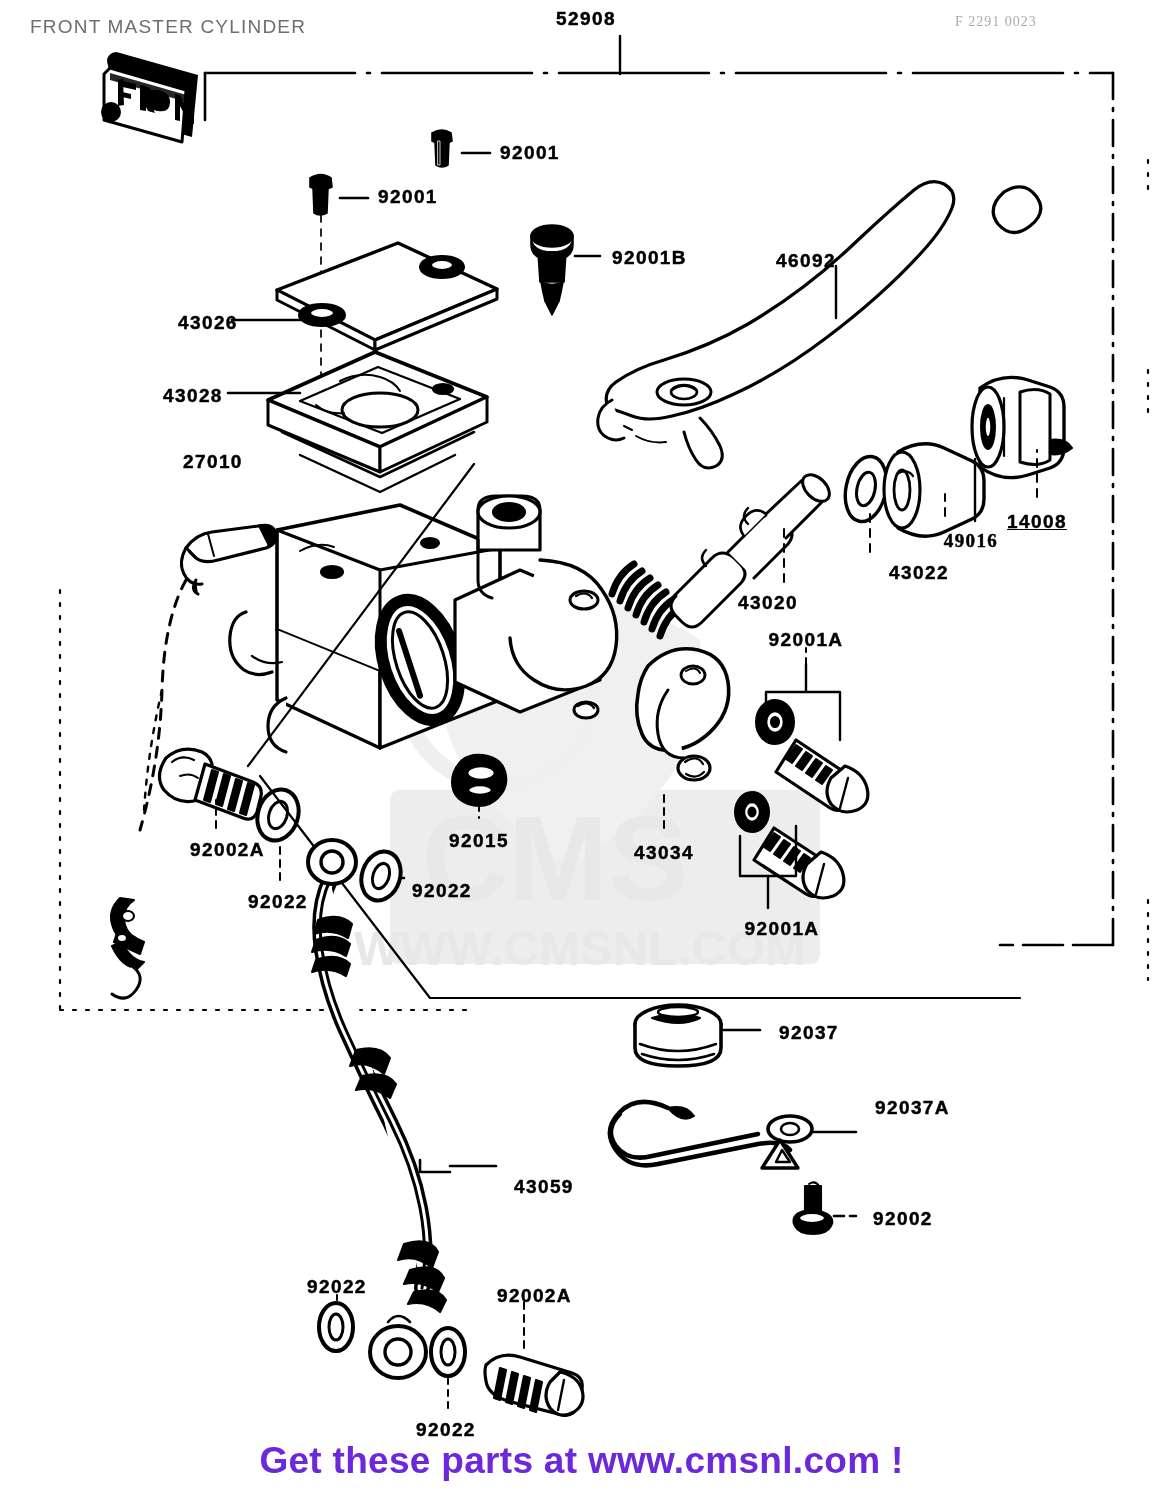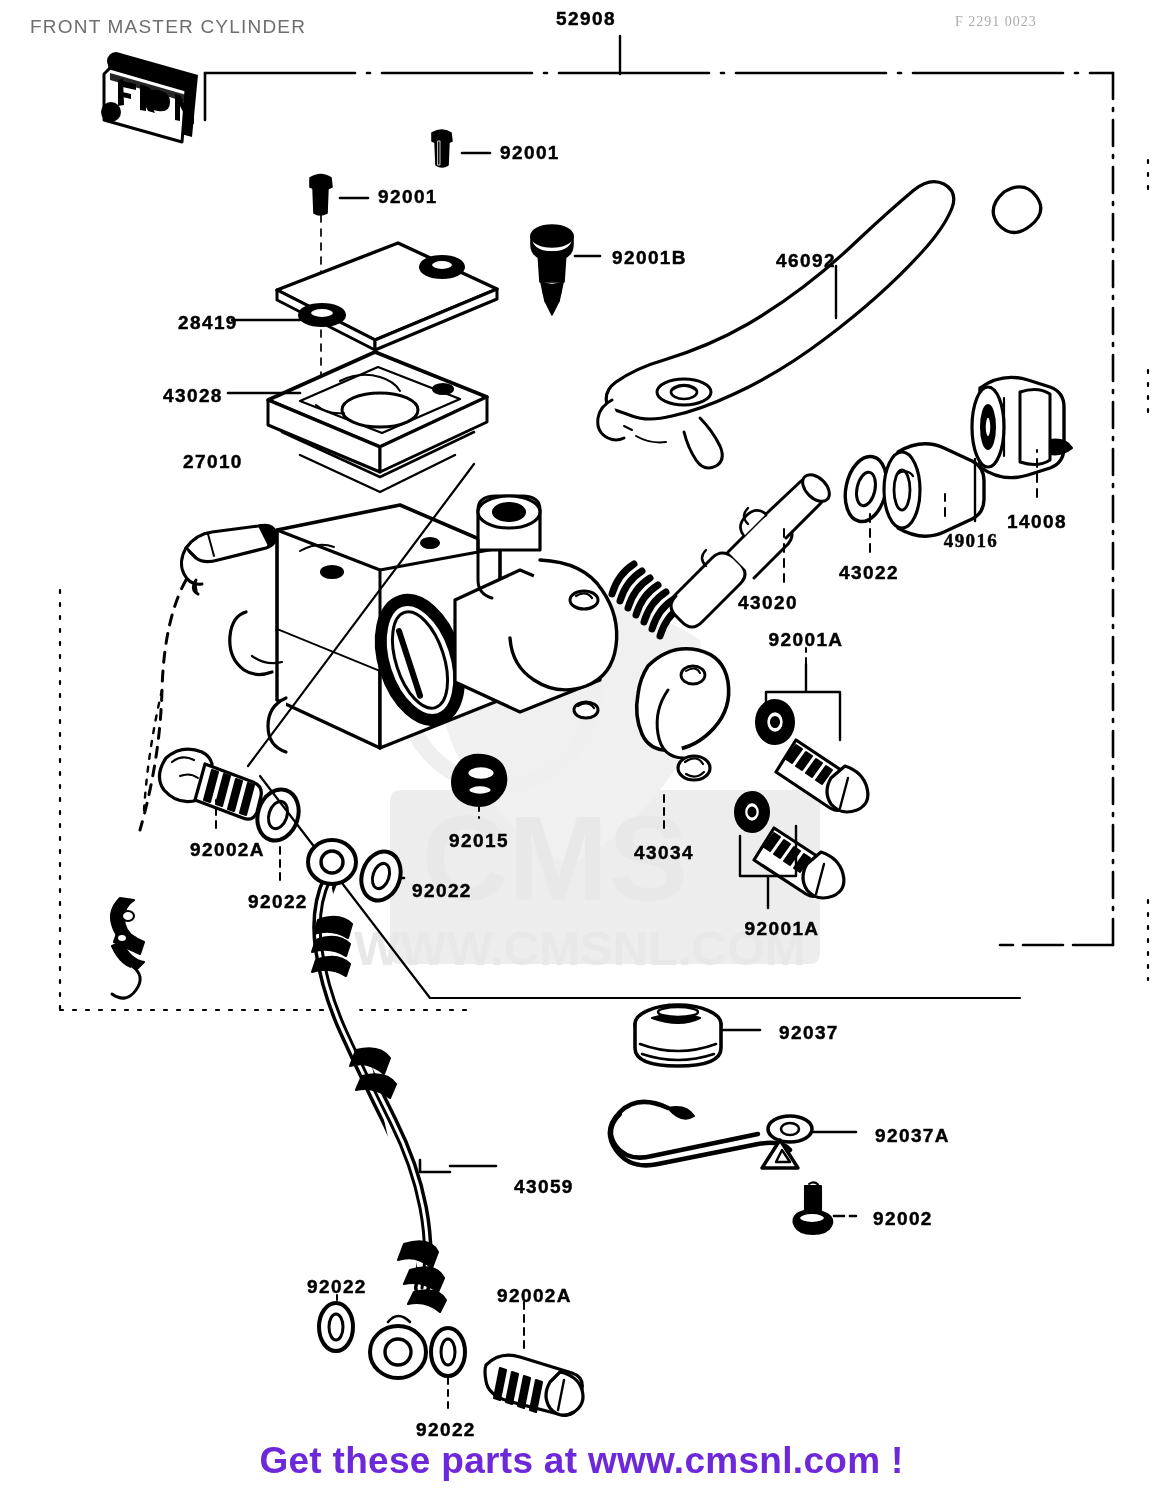--- a/index.html
+++ b/index.html
@@ -505,36 +505,36 @@
 
     </g>
   </svg>
 
   <div id="callouts">
       <div class="lbl" style="top: 8px; left: 586px; transform: translateX(-50%);">52908</div>
       <div class="lbl" style="top: 142px; left: 500px;">92001</div>
       <div class="lbl" style="top: 186px; left: 378px;">92001</div>
       <div class="lbl" style="top: 247px; left: 612px;">92001B</div>
       <div class="lbl" style="top: 250px; left: 806px; transform: translateX(-50%);">46092</div>
-      <div class="lbl" style="top: 312px; left: 178px;">28419</div>
+      <div class="lbl" style="top: 312px; left: 178px;">43026</div>
       <div class="lbl" style="top: 385px; left: 163px;">43028</div>
       <div class="lbl" style="top: 451px; left: 183px;">27010</div>
-      <div class="lbl" style="top: 511px; left: 1037px; transform: translateX(-50%);">14008</div>
+      <div class="lbl" style="top: 511px; left: 1037px; transform: translateX(-50%); text-decoration: underline;">14008</div>
       <div class="lbl" style="top: 530px; left: 971px; transform: translateX(-50%); font-family: Liberation Serif, serif;">49016</div>
-      <div class="lbl" style="top: 562px; left: 869px; transform: translateX(-50%);">43022</div>
+      <div class="lbl" style="top: 562px; left: 919px; transform: translateX(-50%);">43022</div>
       <div class="lbl" style="top: 592px; left: 768px; transform: translateX(-50%);">43020</div>
       <div class="lbl" style="top: 629px; left: 806px; transform: translateX(-50%);">92001A</div>
       <div class="lbl" style="top: 830px; left: 479px; transform: translateX(-50%);">92015</div>
       <div class="lbl" style="top: 842px; left: 664px; transform: translateX(-50%);">43034</div>
       <div class="lbl" style="top: 839px; left: 190px;">92002A</div>
       <div class="lbl" style="top: 891px; left: 248px;">92022</div>
       <div class="lbl" style="top: 880px; left: 412px;">92022</div>
       <div class="lbl" style="top: 918px; left: 782px; transform: translateX(-50%);">92001A</div>
       <div class="lbl" style="top: 1022px; left: 779px;">92037</div>
-      <div class="lbl" style="top: 1125px; left: 875px;">92037A</div>
+      <div class="lbl" style="top: 1097px; left: 875px;">92037A</div>
       <div class="lbl" style="top: 1157px; left: 514px; margin-top: 19px;">43059</div>
       <div class="lbl" style="top: 1208px; left: 873px;">92002</div>
       <div class="lbl" style="top: 1276px; left: 307px;">92022</div>
       <div class="lbl" style="top: 1285px; left: 497px;">92002A</div>
       <div class="lbl" style="top: 1419px; left: 416px;">92022</div>
     </div>
 
   <div id="footer">Get these parts at www.cmsnl.com !</div>
 
 </div>

